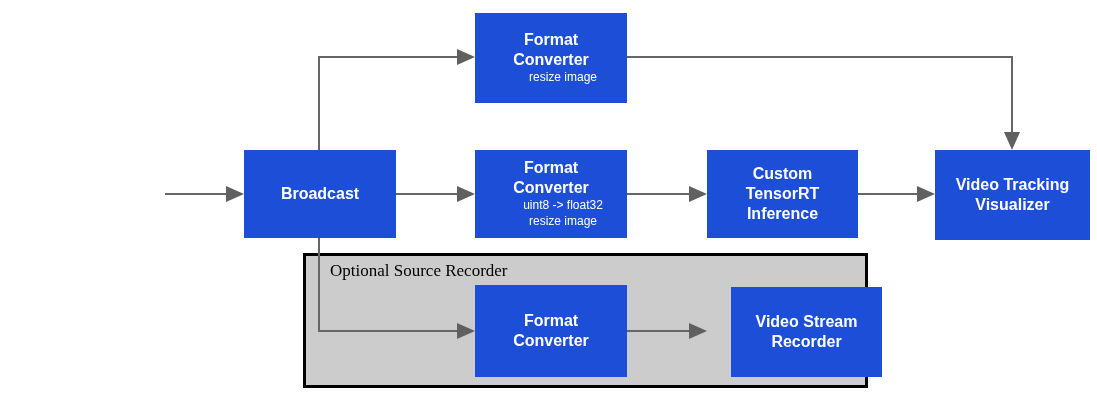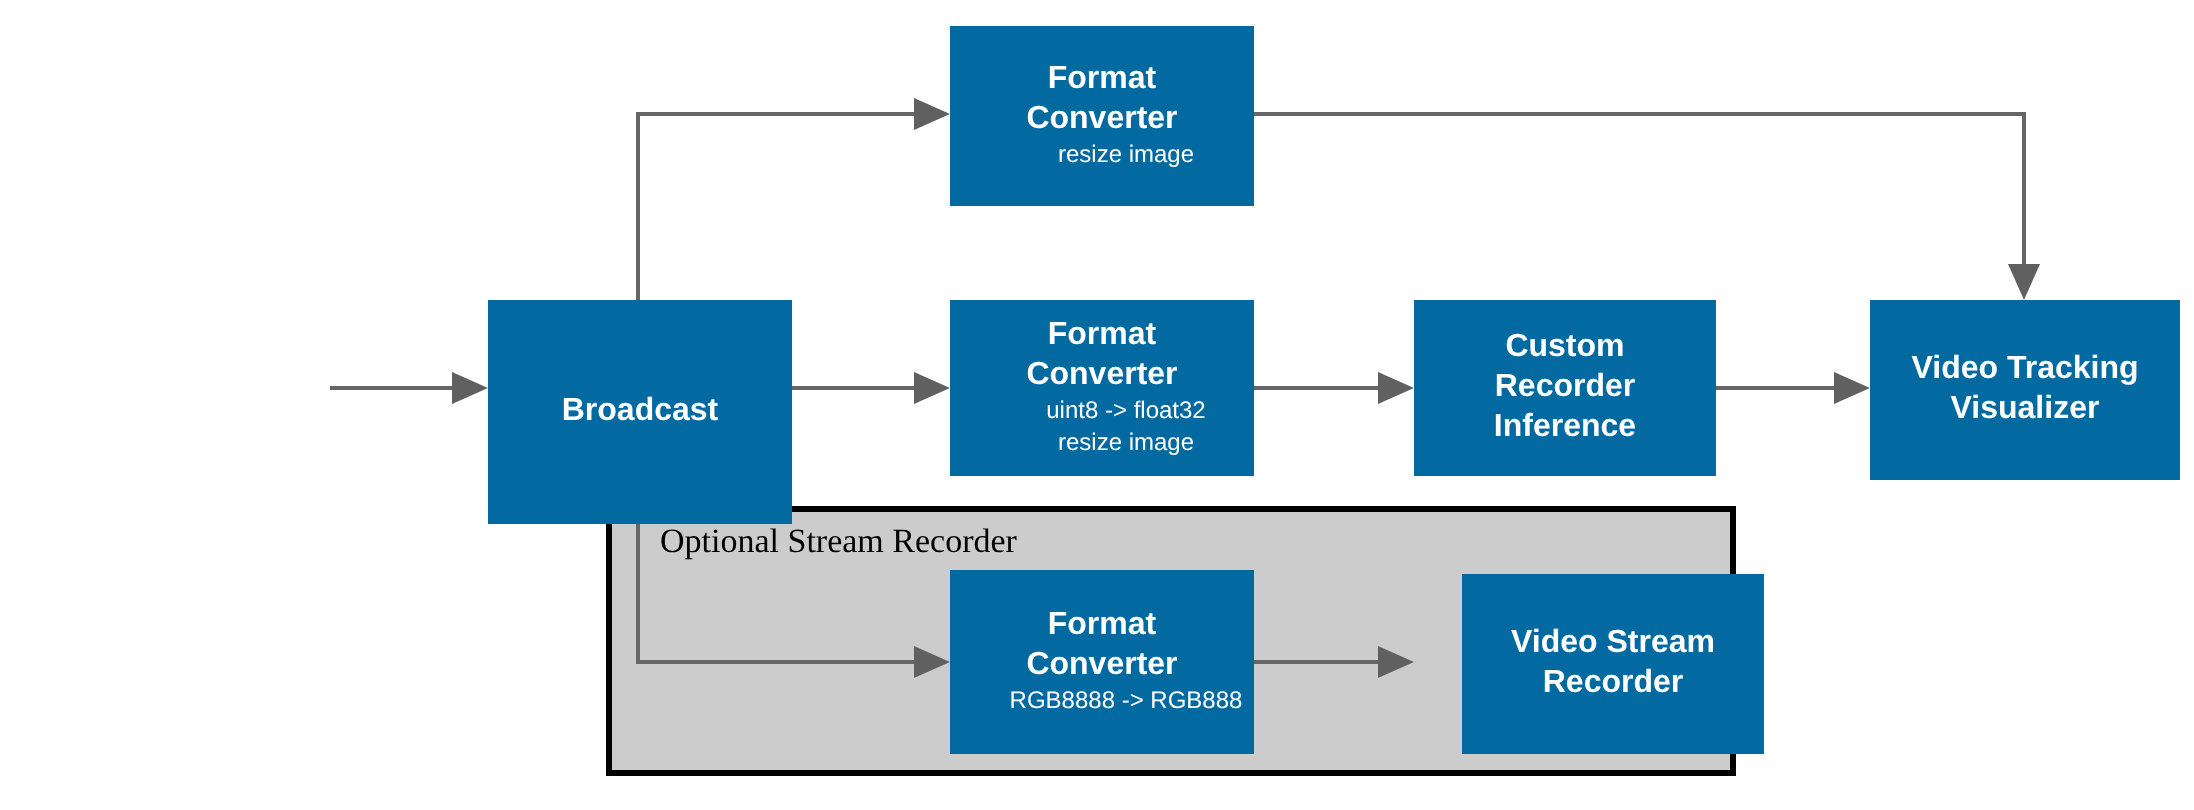--- a/index.html
+++ b/index.html
@@ -27,21 +27,21 @@
     left: 24px; top: 5px;
     font-family: "Liberation Serif", serif;
     font-size: 17px;
     color: #000000;
     white-space: nowrap;
   }
 
   
   .node {
     position: absolute;
-    background: #0369a1;
+    background: #1d4ed8;
     color: #ffffff;
     display: flex;
     flex-direction: column;
     align-items: center;
     justify-content: center;
     text-align: center;
     z-index: 3;
     box-sizing: border-box;
   }
   .node-title {
@@ -51,21 +51,21 @@
     white-space: pre-line;
   }
   .node-sub {
     font-size: 12px;
     line-height: 1.3;
     white-space: nowrap;
     margin-left: 24px;
   }
 
   .n-aja        { left: 13px;  top: 150px; width: 152px; height: 88px; }
-  .n-broadcast  { left: 244px; top: 150px; width: 152px; height: 112px; }
+  .n-broadcast  { left: 244px; top: 150px; width: 152px; height: 88px; }
   .n-fc-top     { left: 475px; top: 13px;  width: 152px; height: 90px; }
   .n-fc-mid     { left: 475px; top: 150px; width: 152px; height: 88px; }
   .n-trt        { left: 707px; top: 150px; width: 151px; height: 88px; }
   .n-ttv        { left: 935px; top: 150px; width: 155px; height: 90px; }
   .n-fc-bottom  { left: 475px; top: 285px; width: 152px; height: 92px; }
   .n-vsr        { left: 731px; top: 287px; width: 151px; height: 90px; }
 
   
   .seg { position: absolute; background: #666666; z-index: 2; }
   .seg.h { height: 2px; }
@@ -81,21 +81,21 @@
     border-right: 8px solid transparent;
     border-top: 18px solid #606060;
   }
 </style>
 </head>
 <body>
 
 <div id="canvas">
 
   <div class="group-box">
-    <div class="group-label">Optional Stream Recorder</div>
+    <div class="group-label">Optional Source Recorder</div>
   </div>
 
   <div class="seg h" style="left:165px; top:193px; width:61px;"></div>
   <div class="arrow right" style="left:226px; top:186px;"></div>
 
   <div class="seg v" style="left:318px; top:57px; height:93px;"></div>
   <div class="seg h" style="left:318px; top:56px; width:139px;"></div>
   <div class="arrow right" style="left:457px; top:49px;"></div>
 
   <div class="seg h" style="left:396px; top:193px; width:61px;"></div>
@@ -131,33 +131,32 @@
 
   <div class="node n-fc-mid">
     <div class="node-title">Format
 Converter</div>
     <div class="node-sub">uint8 -&gt; float32</div>
     <div class="node-sub">resize image</div>
   </div>
 
   <div class="node n-trt">
     <div class="node-title">Custom
-Recorder
+TensorRT
 Inference</div>
   </div>
 
   <div class="node n-ttv">
     <div class="node-title">Video Tracking
 Visualizer</div>
   </div>
 
   <div class="node n-fc-bottom">
     <div class="node-title">Format
 Converter</div>
-    <div class="node-sub">RGB8888 -&gt; RGB888</div>
   </div>
 
   <div class="node n-vsr">
     <div class="node-title">Video Stream
 Recorder</div>
   </div>
 
 </div>
 
 </body></html>

